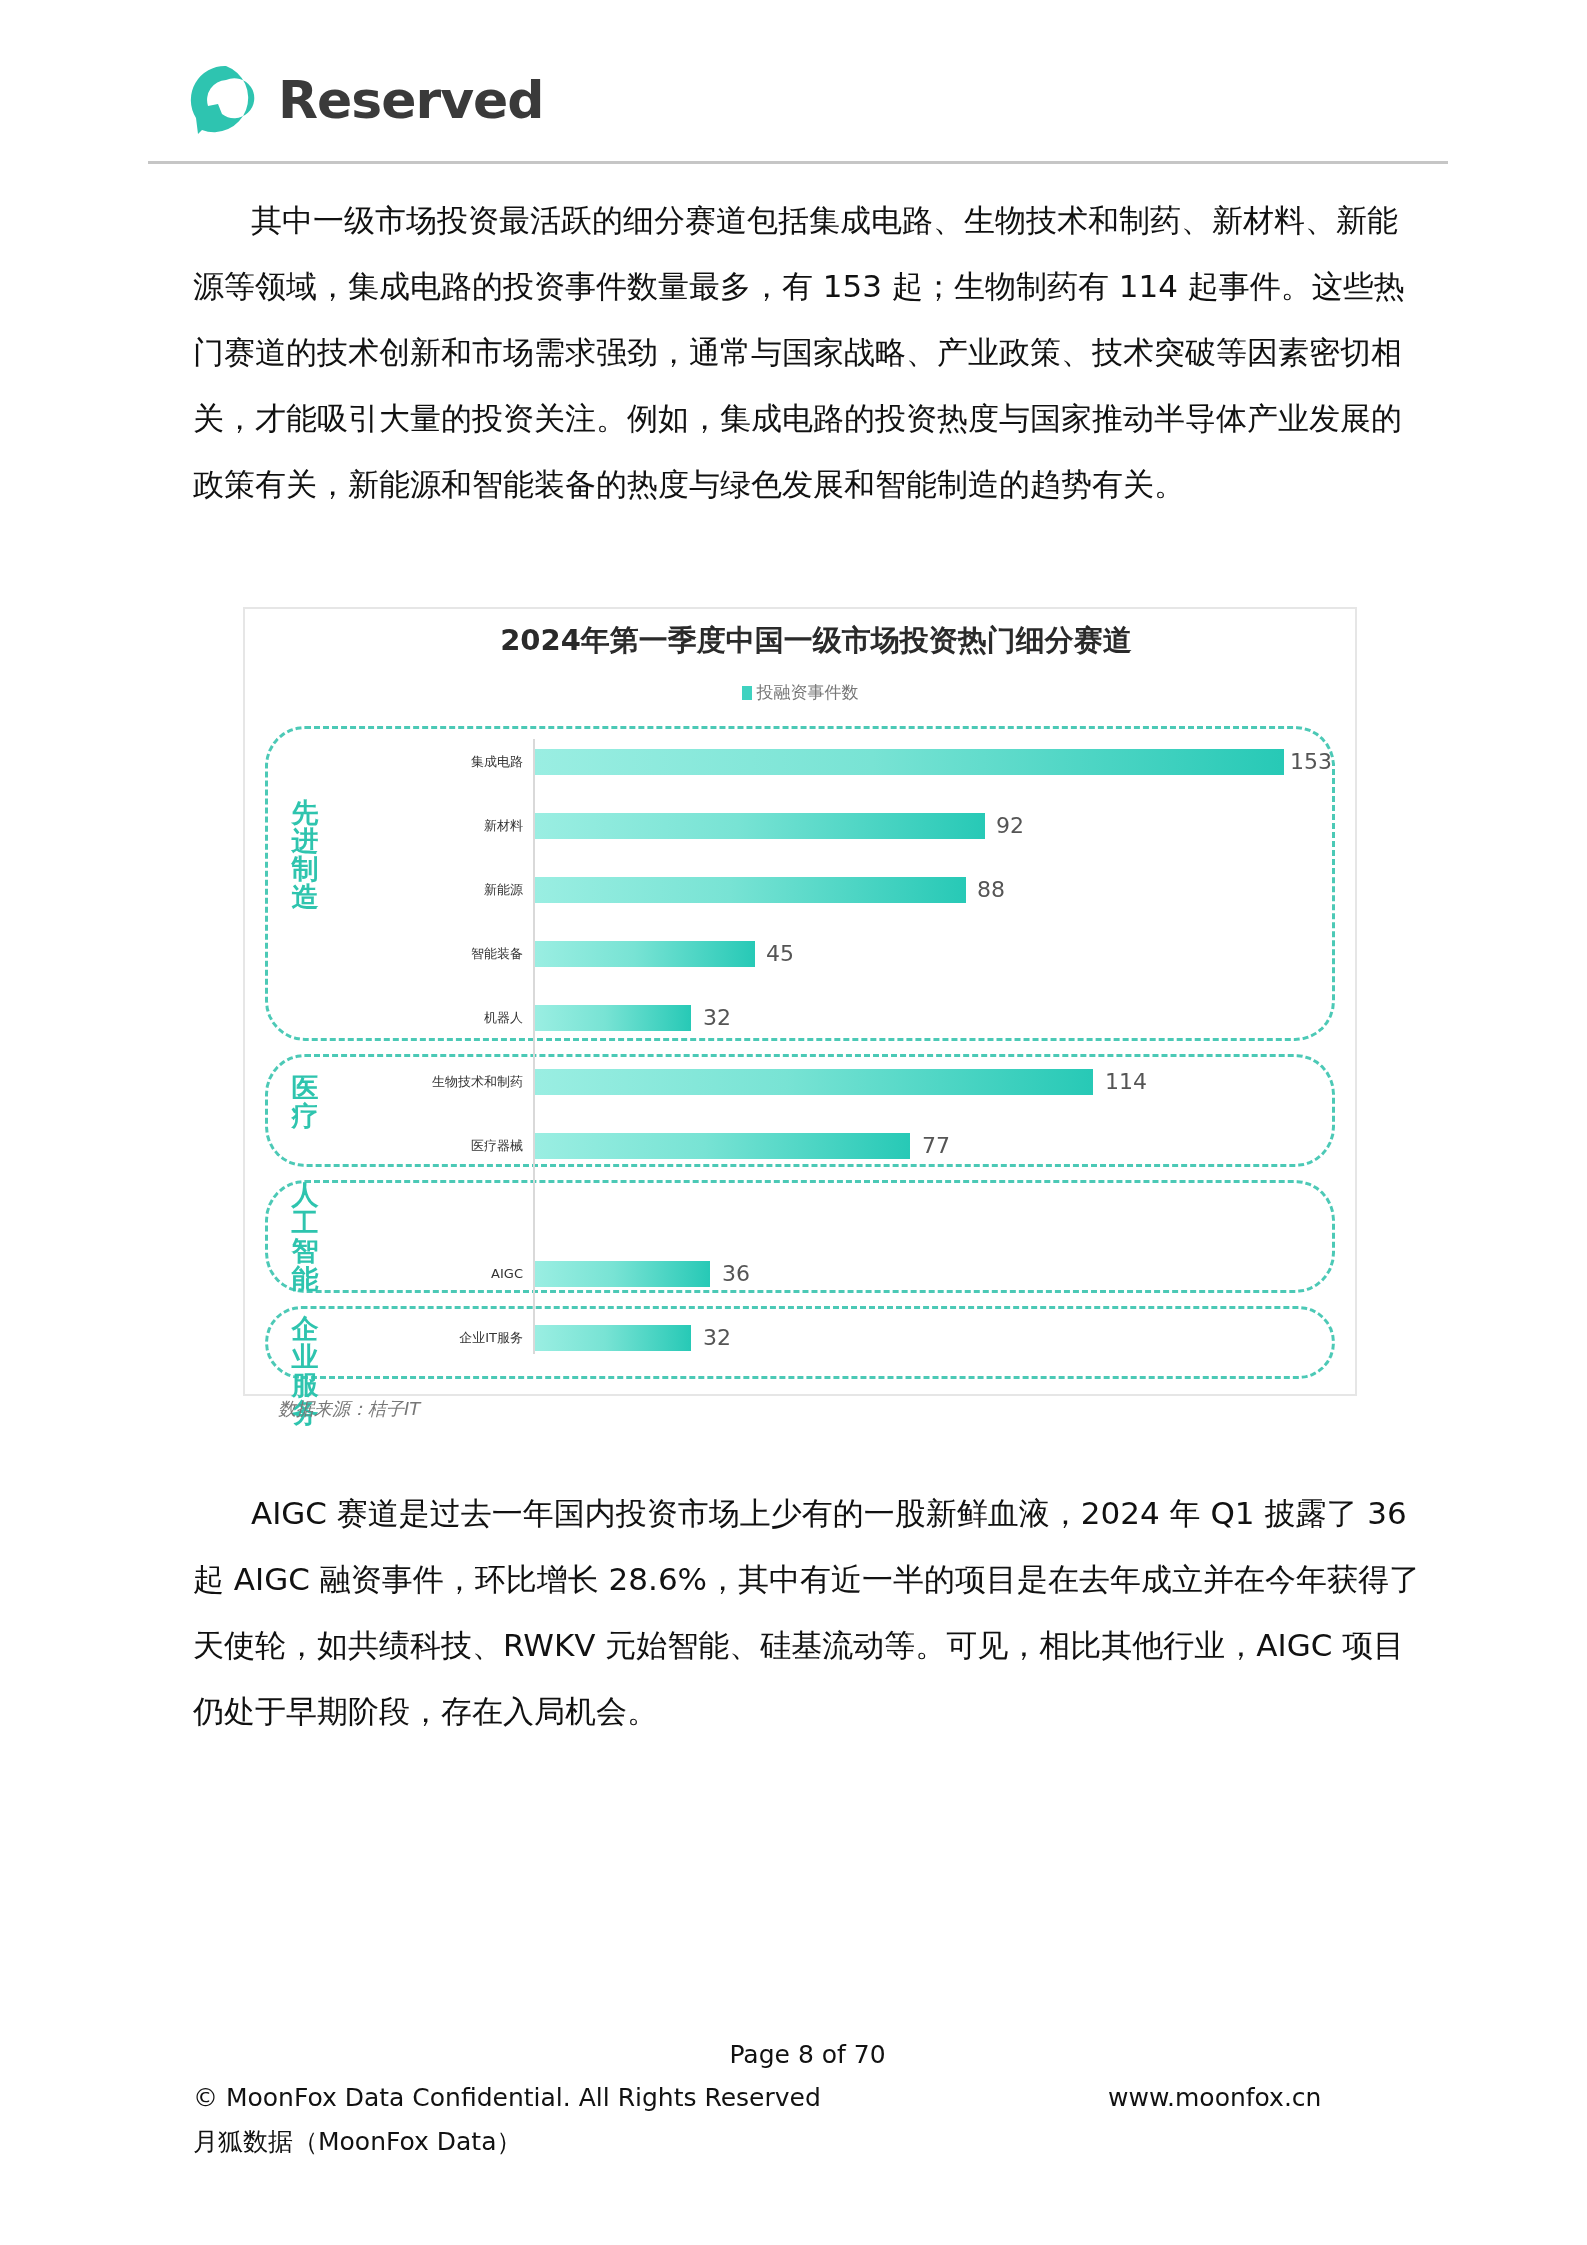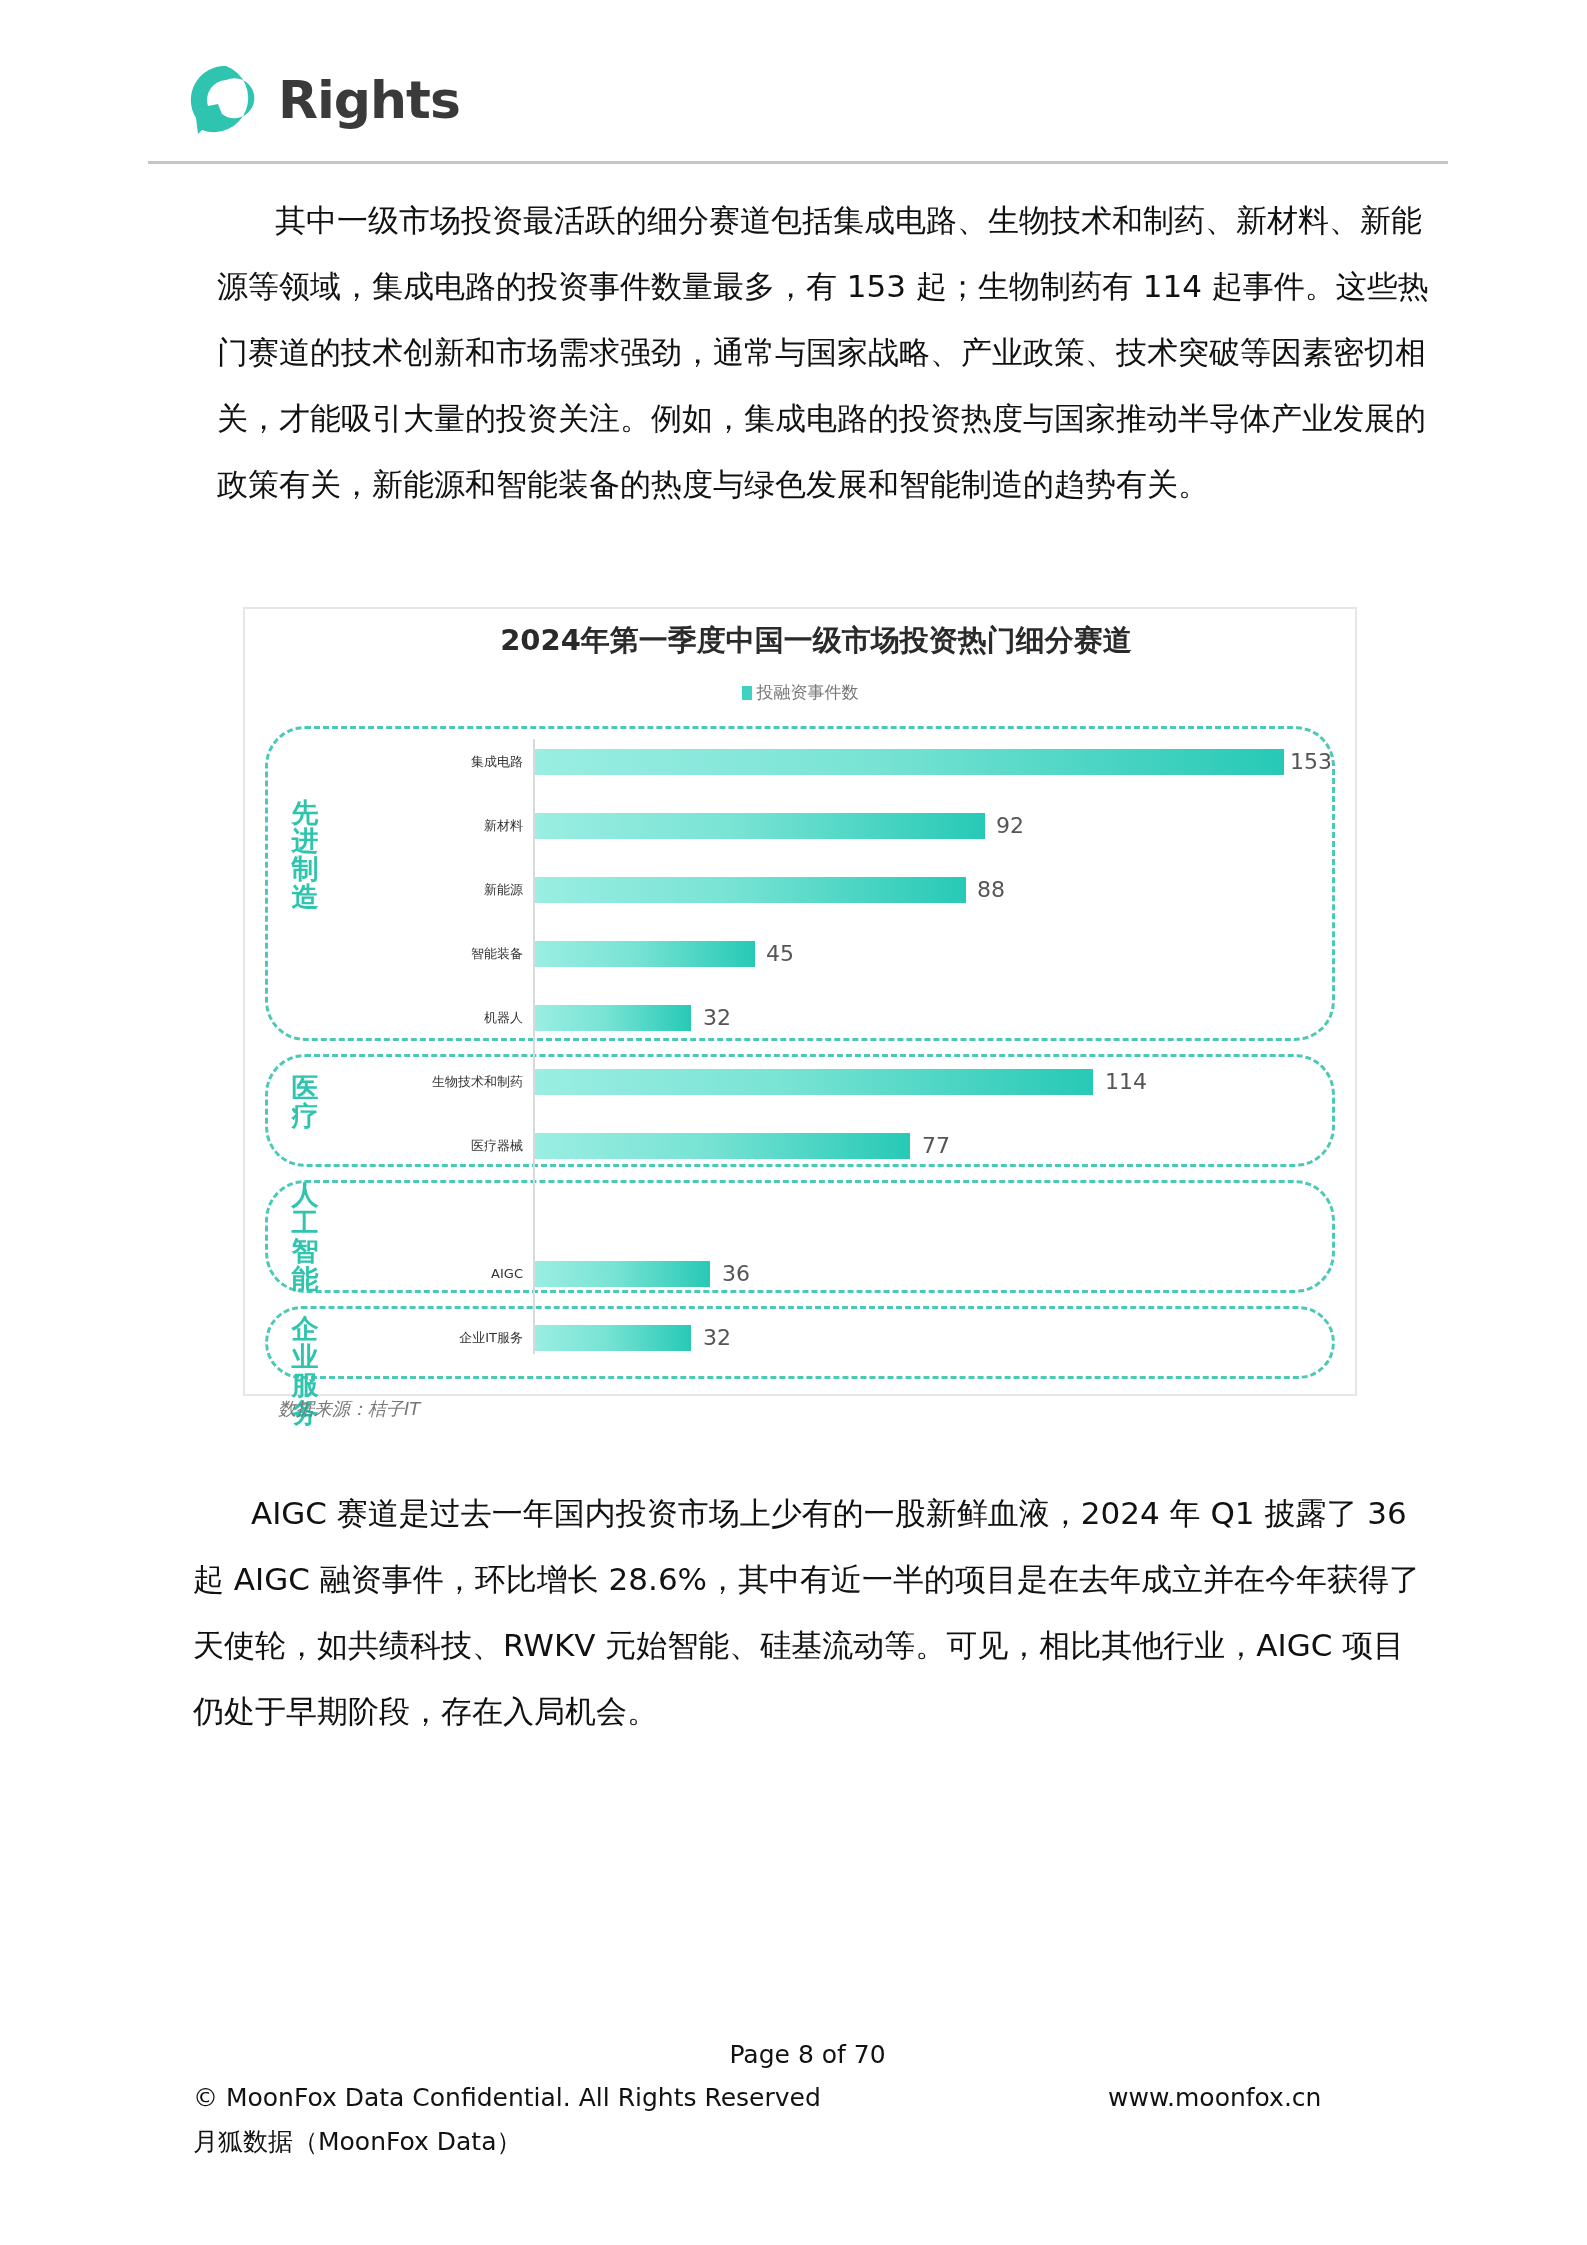--- a/index.html
+++ b/index.html
@@ -41,26 +41,26 @@
   .footer-cn { position:absolute; left:193px; top:2125px; font-size:25px; color:#111; }
 </style>
 </head>
 <body>
 
 <div class="header">
   <div class="logo">
     <svg class="logo-mark" viewBox="0 0 76 76">
       <path d="M38 4 A34 34 0 1 1 14 68 L10 72 L8 56 A34 34 0 0 1 38 4 Z M38 18 A20 20 0 0 0 20 44 L30 42 L34 52 A20 20 0 1 0 38 18 Z" fill="#2ec4b0" fill-rule="evenodd"></path>
     </svg>
-    <span class="logo-text">Rights</span>
+    <span class="logo-text">Reserved</span>
   </div>
   <div class="header-rule"></div>
 </div>
 
-<div class="para" style="top:187px;margin-left:24px;">
+<div class="para" style="top:187px;">
   <p class="indent">其中一级市场投资最活跃的细分赛道包括集成电路、生物技术和制药、新材料、新能源等领域，集成电路的投资事件数量最多，有 153 起；生物制药有 114 起事件。这些热门赛道的技术创新和市场需求强劲，通常与国家战略、产业政策、技术突破等因素密切相关，才能吸引大量的投资关注。例如，集成电路的投资热度与国家推动半导体产业发展的政策有关，新能源和智能装备的热度与绿色发展和智能制造的趋势有关。</p>
 </div>
 
 <div class="chart">
   <div class="chart-title">2024年第一季度中国一级市场投资热门细分赛道</div>
   <div class="legend">
     <span class="legend-swatch"></span><span>投融资事件数</span>
   </div>
 
   <div class="group" style="left:20px; top:117px; width:1070px; height:315px;"></div>

